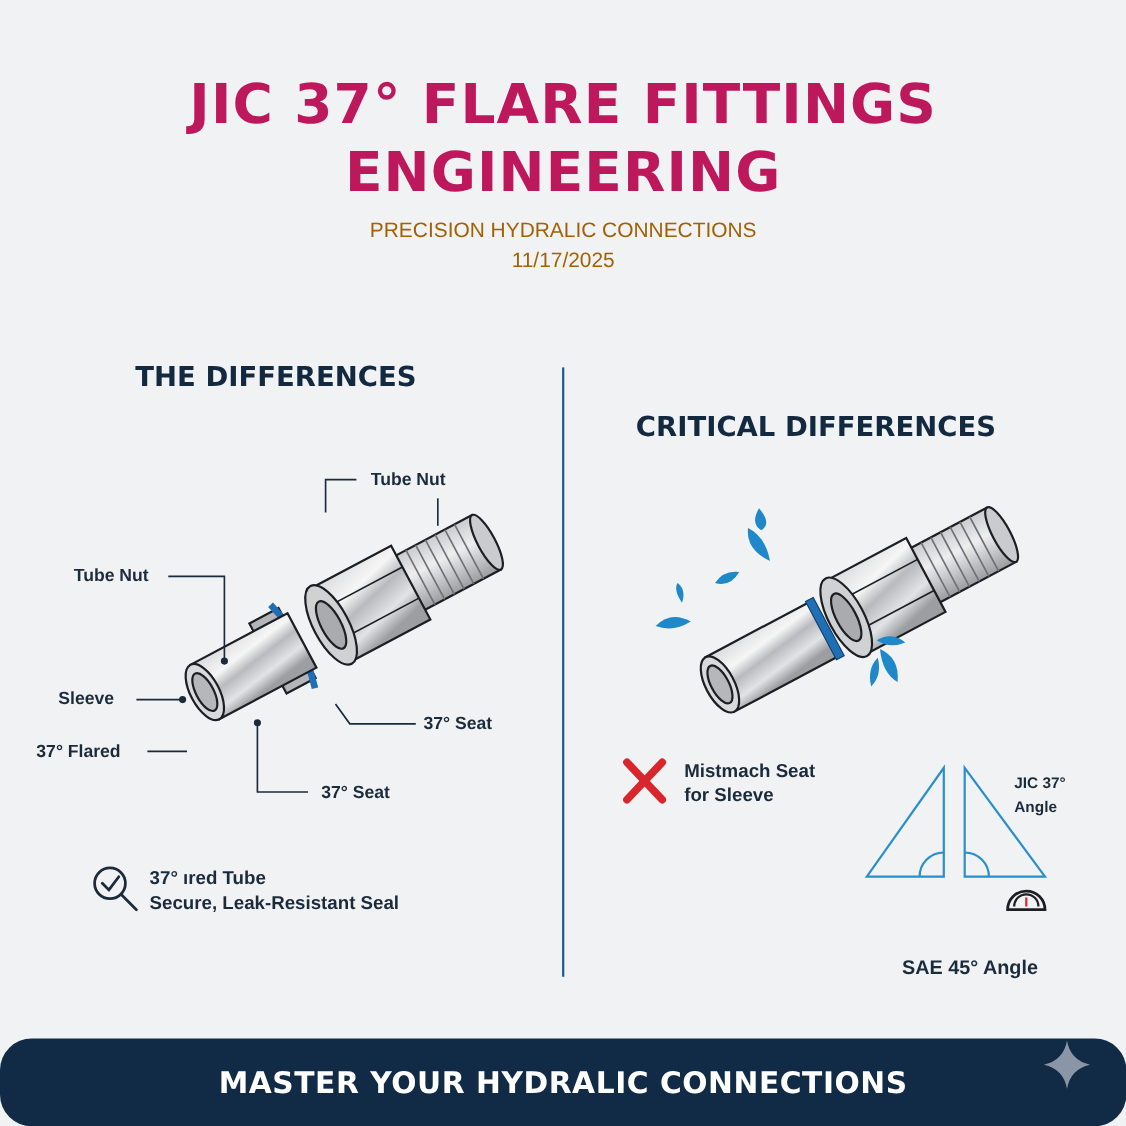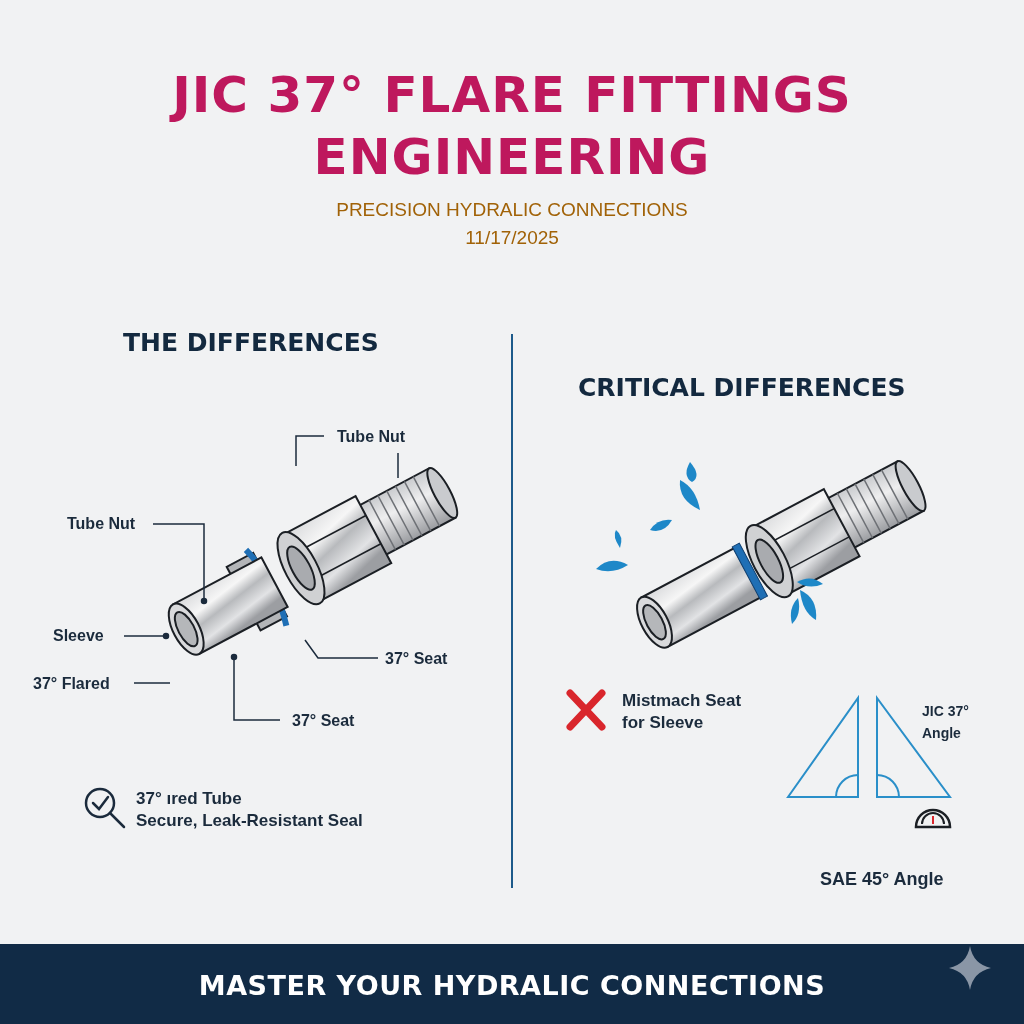--- a/index.html
+++ b/index.html
@@ -9,21 +9,21 @@
   #t2 { top:128px; }
   .sub { position:absolute; left:0; width:1024px; text-align:center; font-size:19px; color:#a16207; }
   #sub1 { top:199px; }
   #sub2 { top:227px; }
   .sec { position:absolute; top:328px; font-family:"DejaVu Sans", sans-serif; font-weight:bold; font-size:25px; color:#13293f; }
   #sec-left { left:123px; }
   #sec-right { left:578px;margin-top:45px; }
   .divider { position:absolute; left:511px; top:334px; width:2px; height:554px; background:#1d5a8a; }
   .lbl { position:absolute; font-size:16px; font-weight:bold; color:#1b2b3c; white-space:nowrap; }
   .note { position:absolute; font-size:17px; font-weight:bold; color:#1b2b3c; line-height:22px; }
-  .footer { position:absolute; left:0; top:944px; width:1024px; height:80px; background:#112b46; }
+  .footer { position:absolute; left:0; top:944px; width:1024px; height:80px; background:#112b46;border-radius:29px; }
   .footer-text { position:absolute; left:0; width:1024px; top:26px; text-align:center; font-family:"DejaVu Sans", sans-serif; font-weight:bold; font-size:27px; color:#ffffff; letter-spacing:0.5px; }
   svg { position:absolute; overflow:visible; }
 </style>
 </head>
 <body>
 
 <div class="title" id="t1">JIC 37° FLARE FITTINGS</div>
 <div class="title" id="t2">ENGINEERING</div>
 <div class="sub" id="sub1">PRECISION HYDRALIC CONNECTIONS</div>
 <div class="sub" id="sub2">11/17/2025</div>

